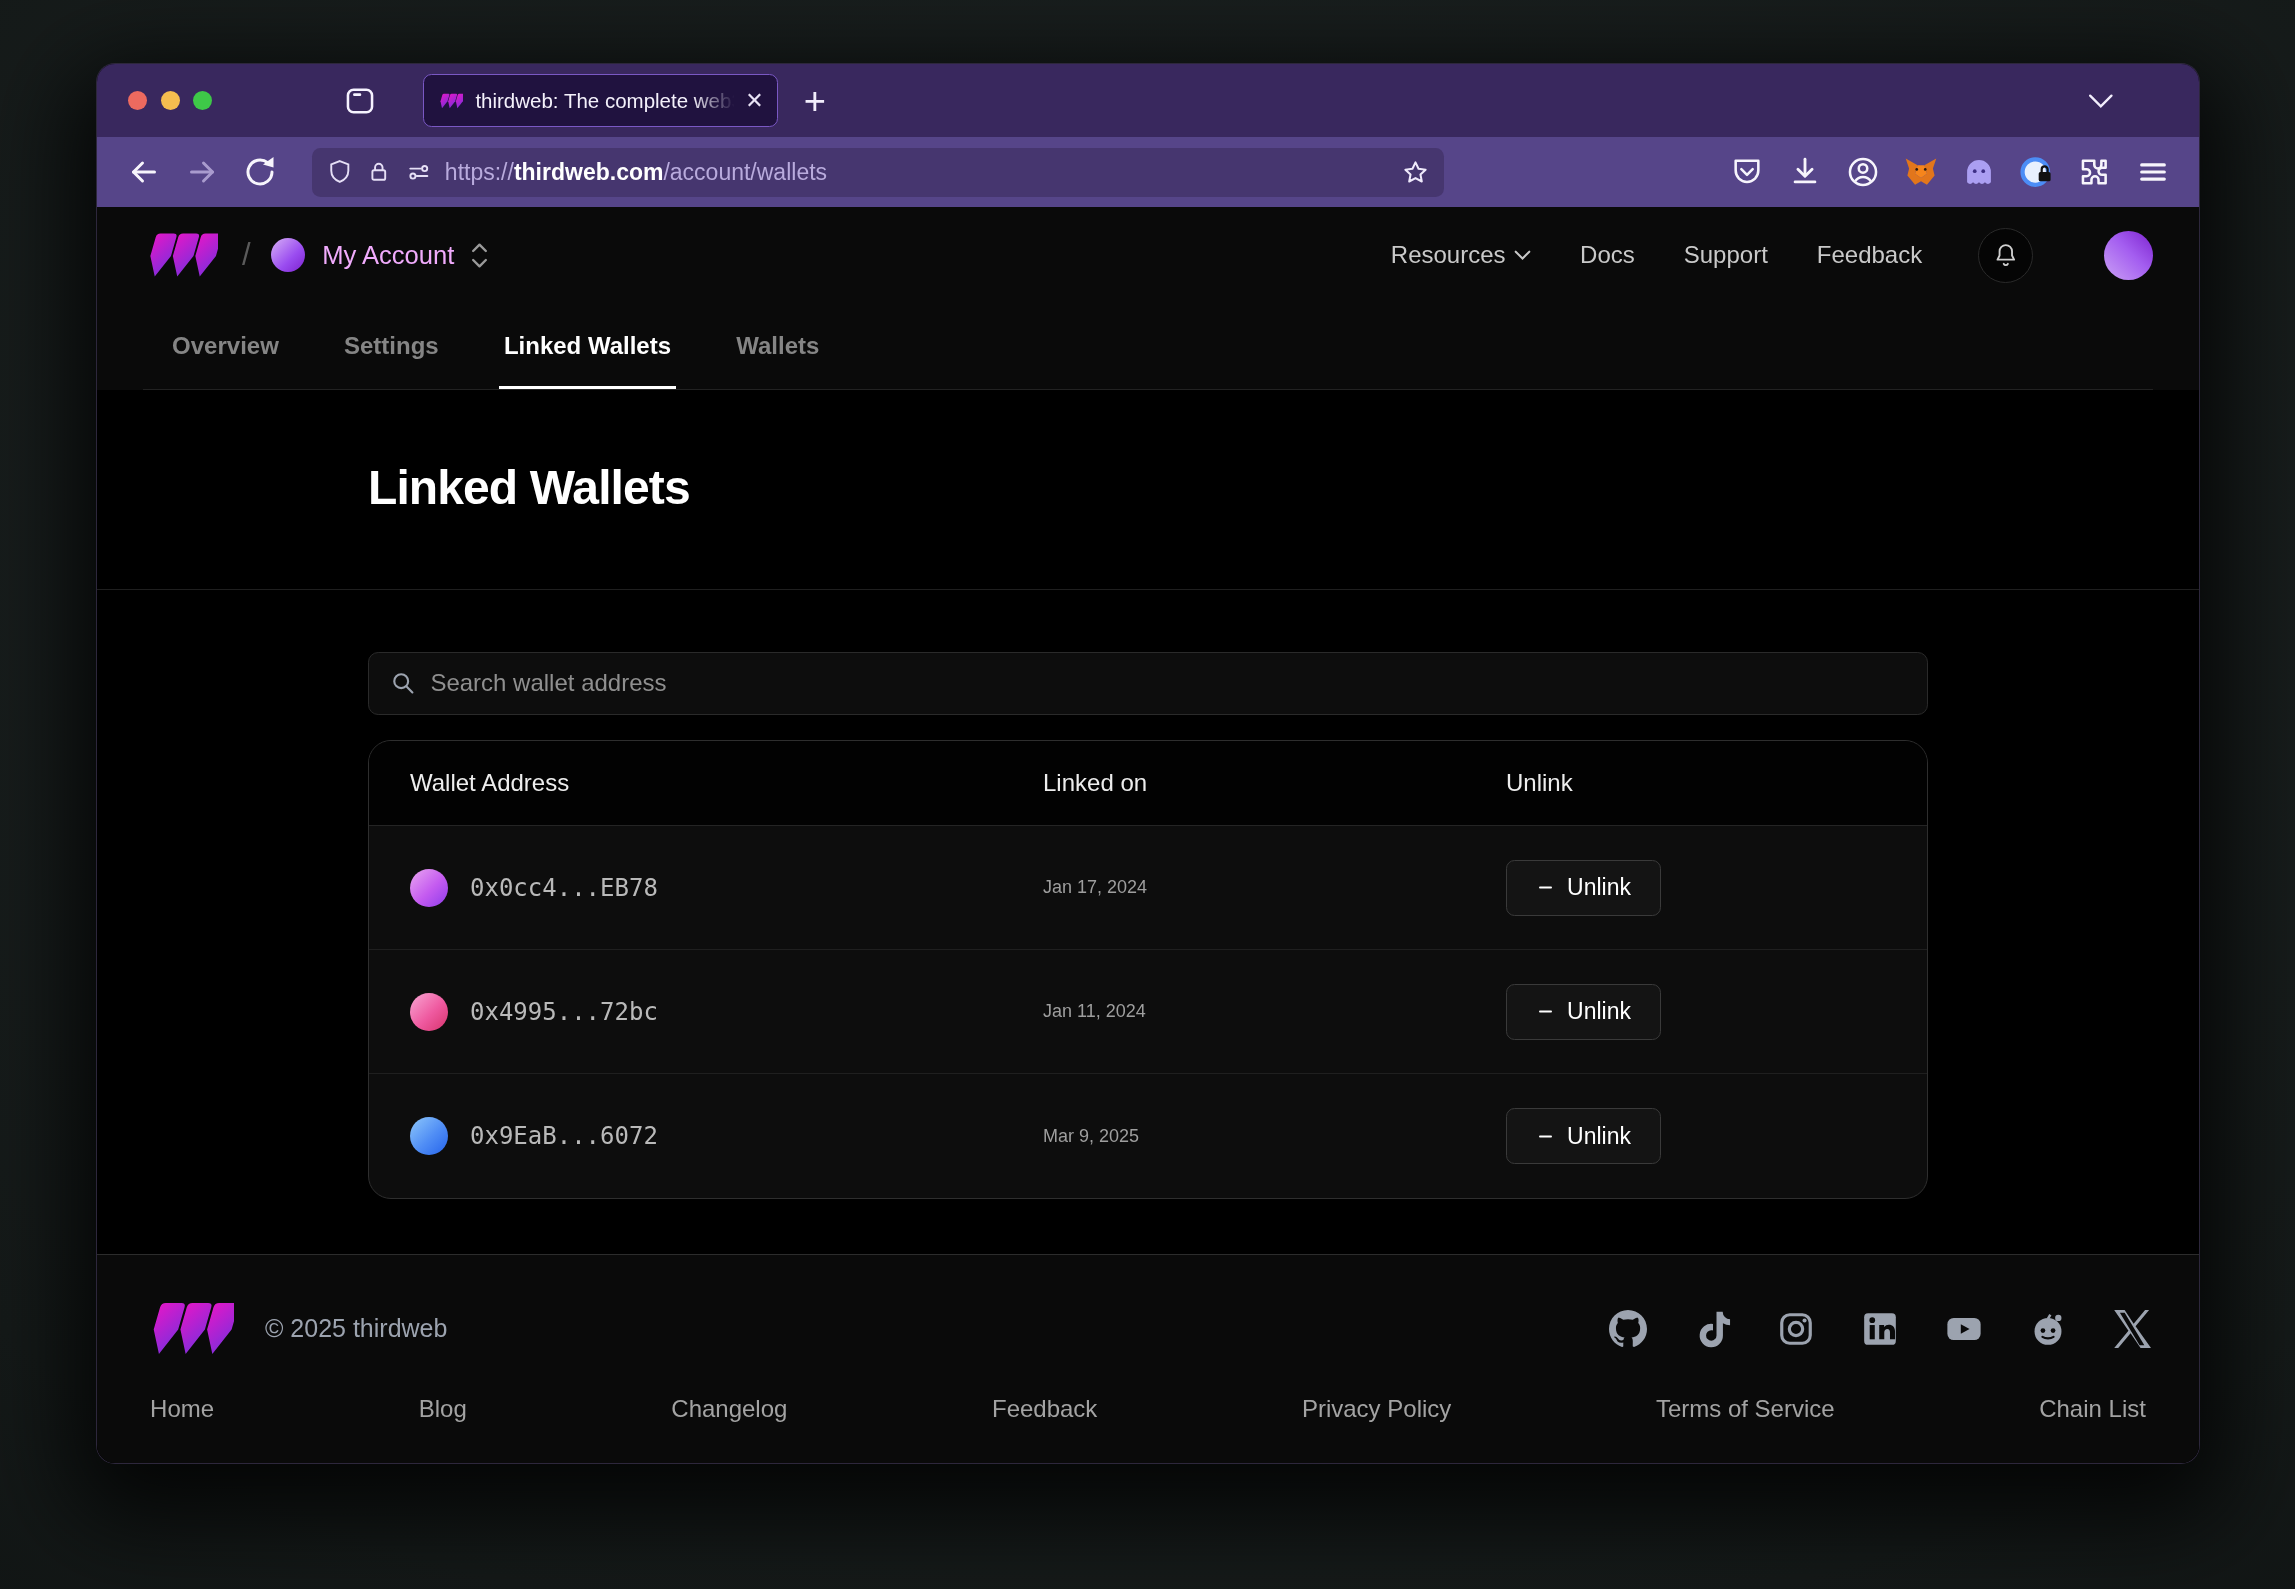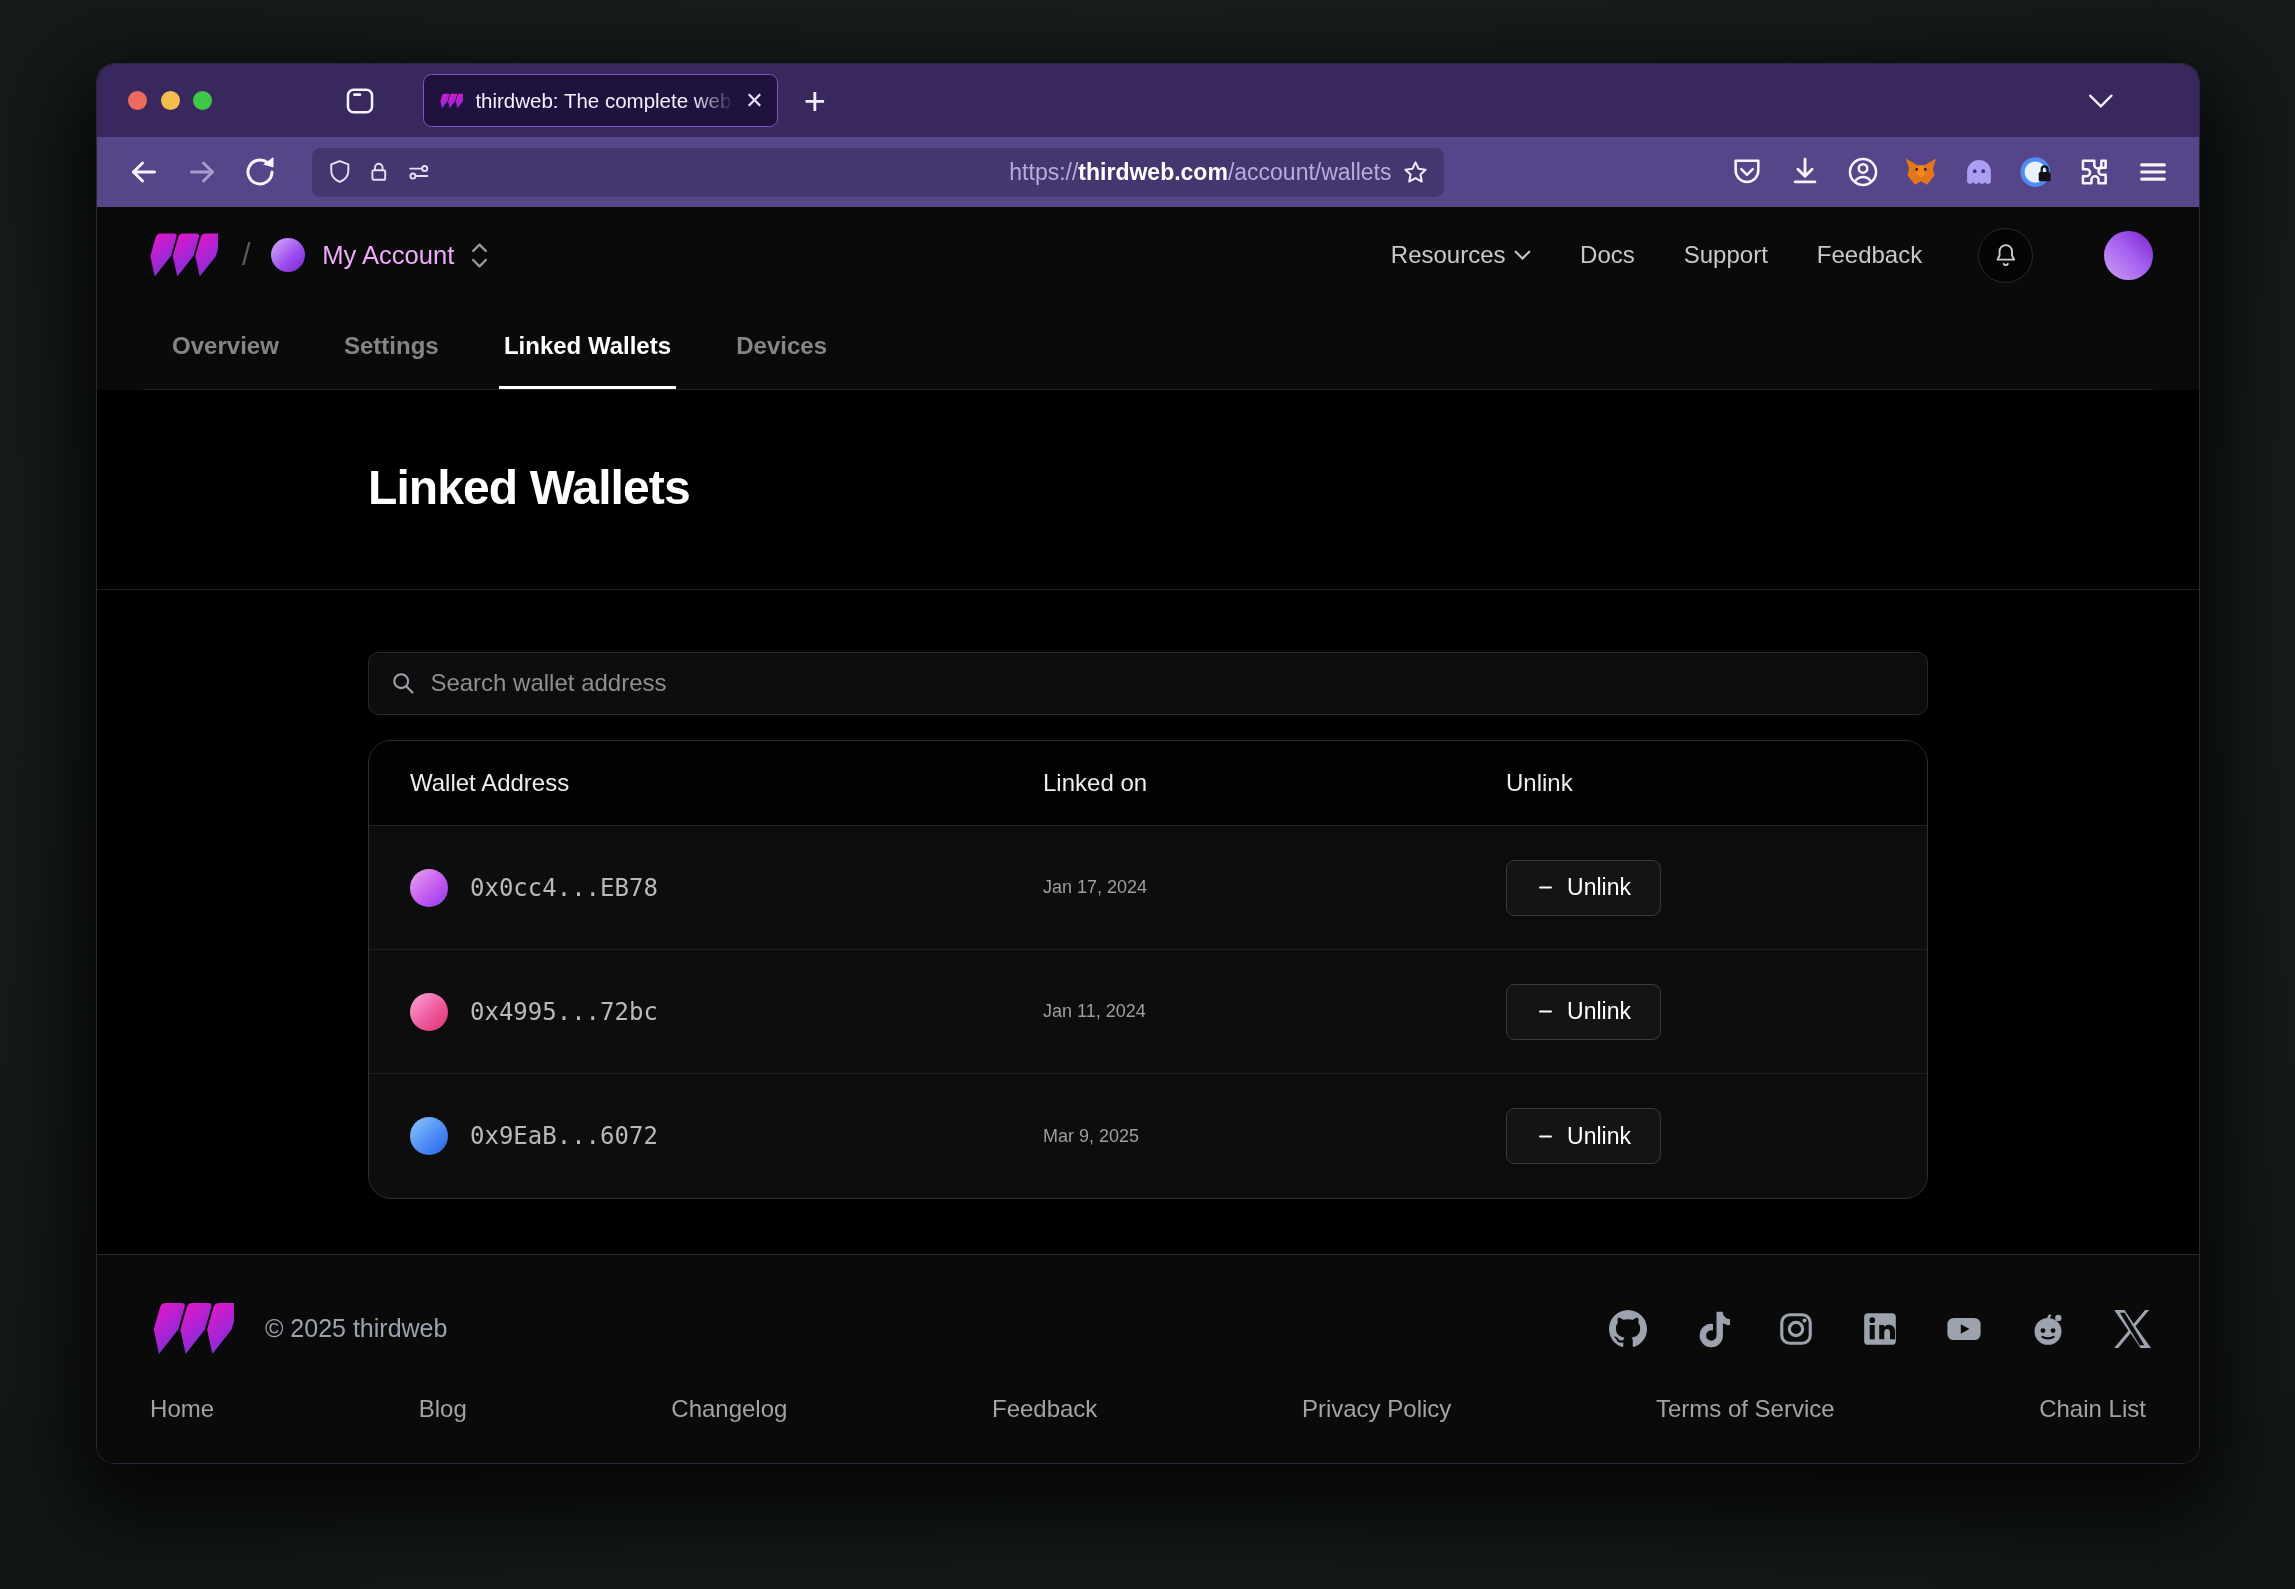--- a/index.html
+++ b/index.html
@@ -27,21 +27,21 @@
     margin-left:46px; width:355px; height:53px; border-radius:8.5px;
     background:#20123f; border:1.7px solid #7a58c4;
     display:flex; align-items:center; padding:0 13.6px; position:relative; overflow:hidden;
   }
   .tab-title { color:#f4f1fb; font-size:20.5px; white-space:nowrap; overflow:hidden; flex:1;
     -webkit-mask-image:linear-gradient(90deg,#000 82%,transparent 98%);
             mask-image:linear-gradient(90deg,#000 82%,transparent 98%); }
   .tab-close { color:#e8e3f6; font-size:22px; margin-left:5.1px; line-height:1; }
   .newtab { color:#f2eefc; font-size:38px; font-weight:300; margin-left:25.6px; line-height:1; }
   .tablist-chevron { position:absolute; right:85px; top:50%; transform:translateY(-50%); color:#f2eefc; width:25.6px; height:15.3px; }
-  .toolbar { height:70px; background:#564589; display:flex; align-items:center; padding:2px 29px; flex:0 0 auto;text-align:right; }
+  .toolbar { height:70px; background:#564589; display:flex; align-items:center; padding:2px 29px; flex:0 0 auto; }
   .nav-ico { width:36px; height:36px; color:#f7f5fc; margin-right:22px; flex:0 0 auto; }
   .nav-ico.dim { color:#a99bce; }
   .urlbar {
     margin-left:12px; height:49px; flex:0 0 1132px; background:#46366f; border-radius:8.5px;
     display:flex; align-items:center; padding:0 15.3px; color:#cfc4e8;
   }
   .urlbar .u-ico { width:25.6px; height:25.6px; margin-right:13.6px; color:#e6dff6; flex:0 0 auto; }
   .urltext { font-size:23px; white-space:nowrap; overflow:hidden; flex:1; color:#b9abdd; }
   .urltext b { color:#ffffff; font-weight:600; }
   .star-ico { width:27px; height:27px; color:#efeafb; margin-left:10.2px; flex:0 0 auto; }
@@ -259,21 +259,21 @@
               </svg>
           </span>
           <span class="user-avatar"></span>
         </div>
       </div>
 
       <div class="site-tabs">
         <span class="site-tab">Overview</span>
         <span class="site-tab">Settings</span>
         <span class="site-tab active">Linked Wallets</span>
-        <span class="site-tab">Devices</span>
+        <span class="site-tab">Wallets</span>
       </div>
     </div>
 
     <div class="title-band">
       <div class="page-title">Linked Wallets</div>
     </div>
 
     <div class="main">
       <div class="searchbox">
         <svg viewBox="0 0 24 24" fill="none" stroke="currentColor" stroke-width="2" stroke-linecap="round">

